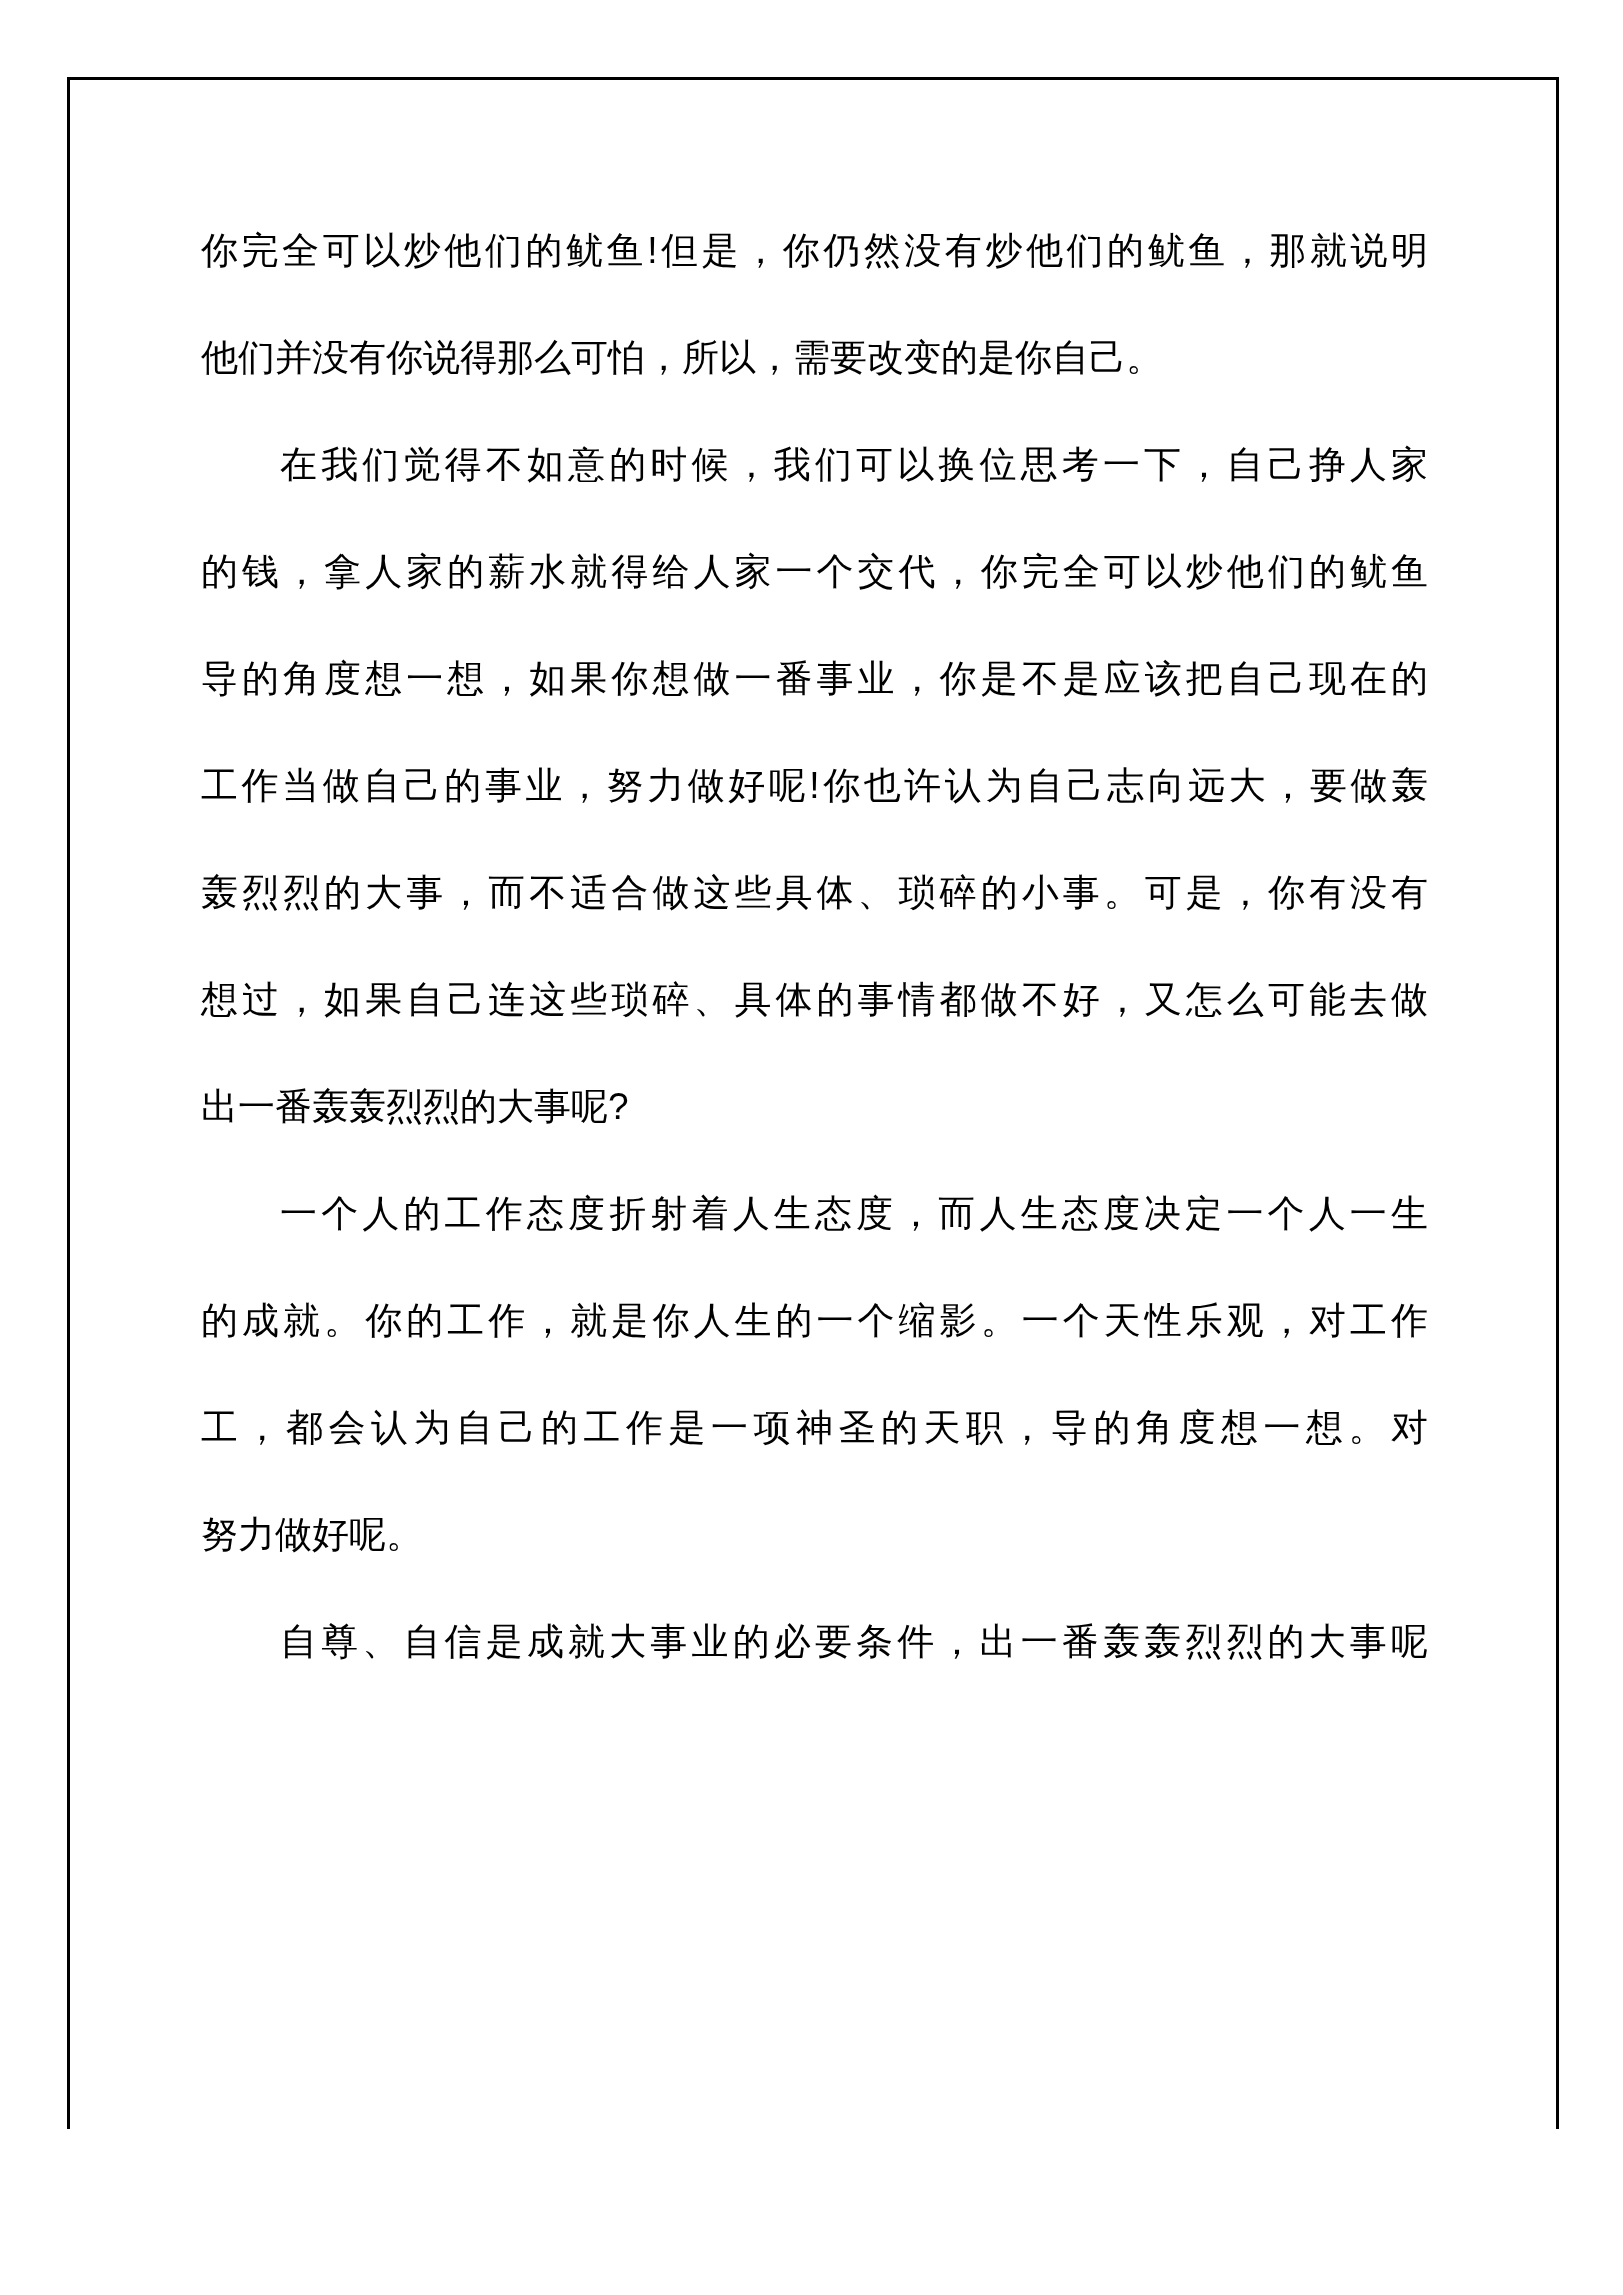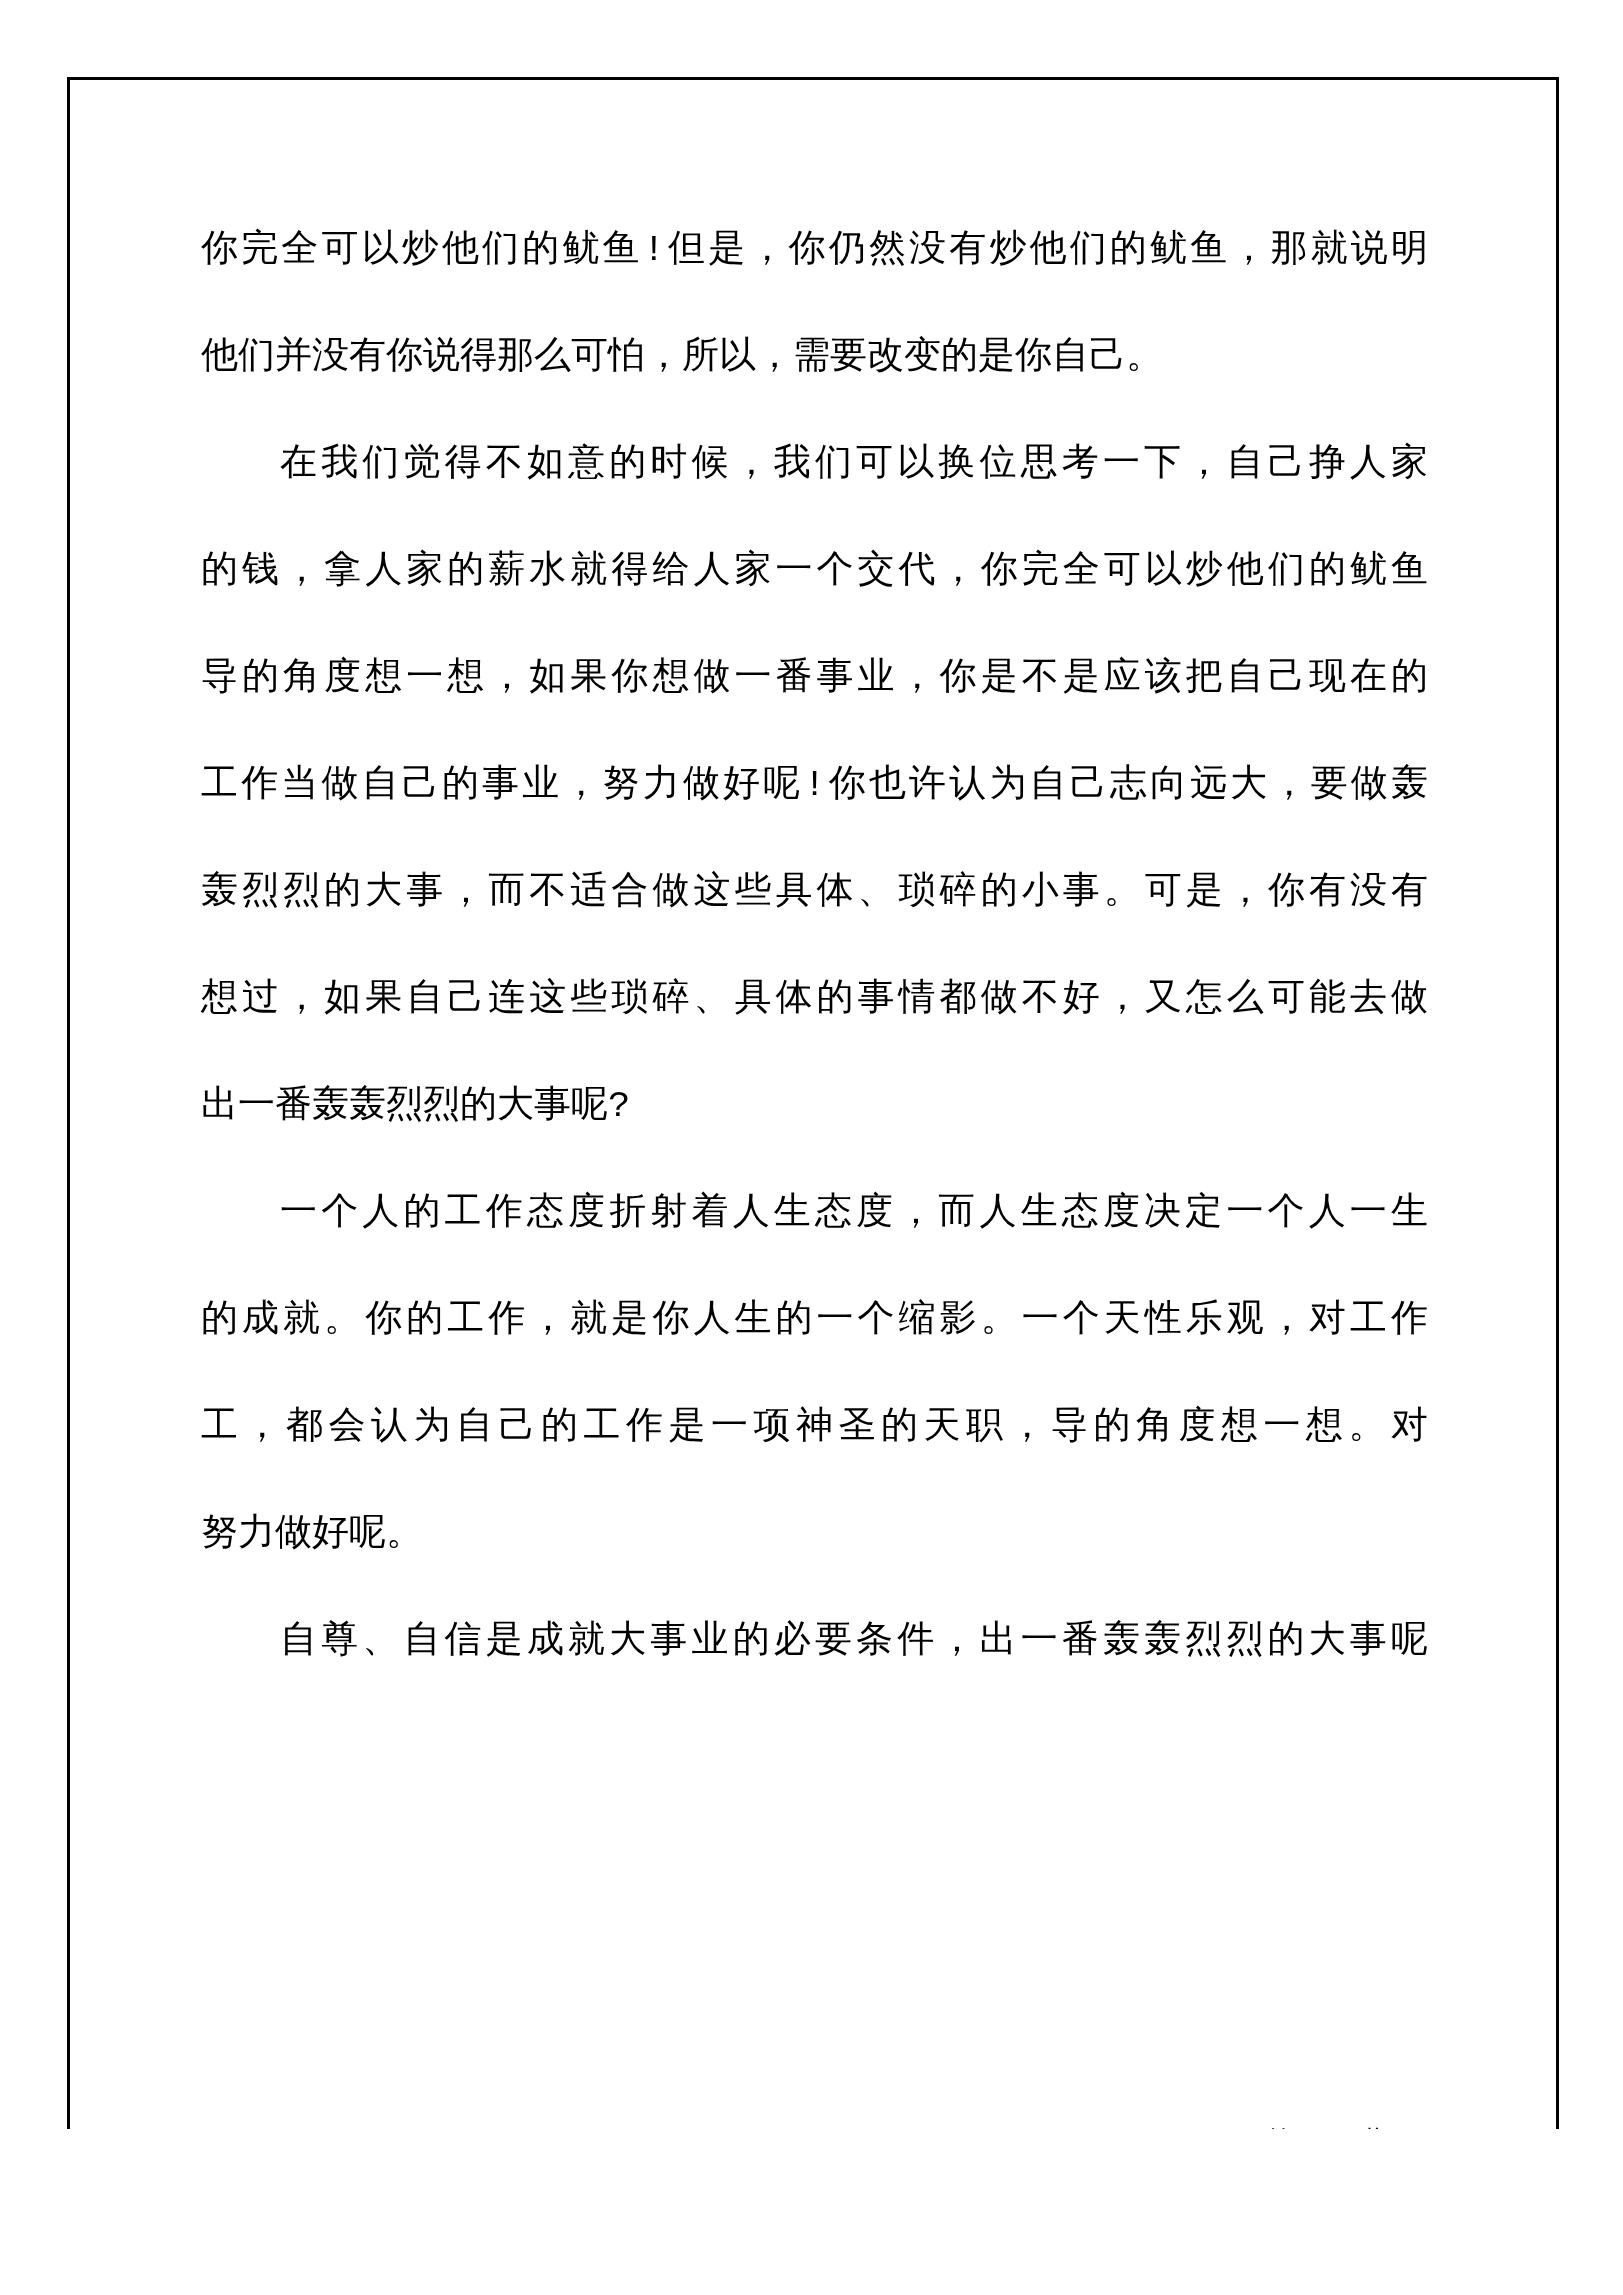--- a/index.html
+++ b/index.html
@@ -1,17 +1,17 @@
 <!DOCTYPE html>
 <html style="font-size:9px"><head>
 <meta charset="utf-8">
 <style>
   html,body{margin:0;padding:0;background:#ffffff;}
   .page{position:relative;width:1623px;height:2129px;background:#ffffff;
-        font-family:Liberation Mono, monospace;color:#000000;overflow:hidden;}
+        font-family:Liberation Sans, sans-serif;color:#000000;overflow:hidden;}
   .frame{position:absolute;left:67px;top:77px;width:1492px;height:2154px;
          border:3.9px solid #000000;box-sizing:border-box;background:#ffffff;}
   .body-text{position:absolute;left:201px;top:197px;width:1227px;
              font-size:37px;line-height:107px;}
   .line{text-align:justify;text-align-last:justify;}
   .line.pl{text-align-last:left;}
   .line.ind{text-indent:79px;}
   .footer{position:absolute;left:201px;top:2127px;width:1227px;
           font-size:26px;line-height:31px;text-align:right;}
 </style>

